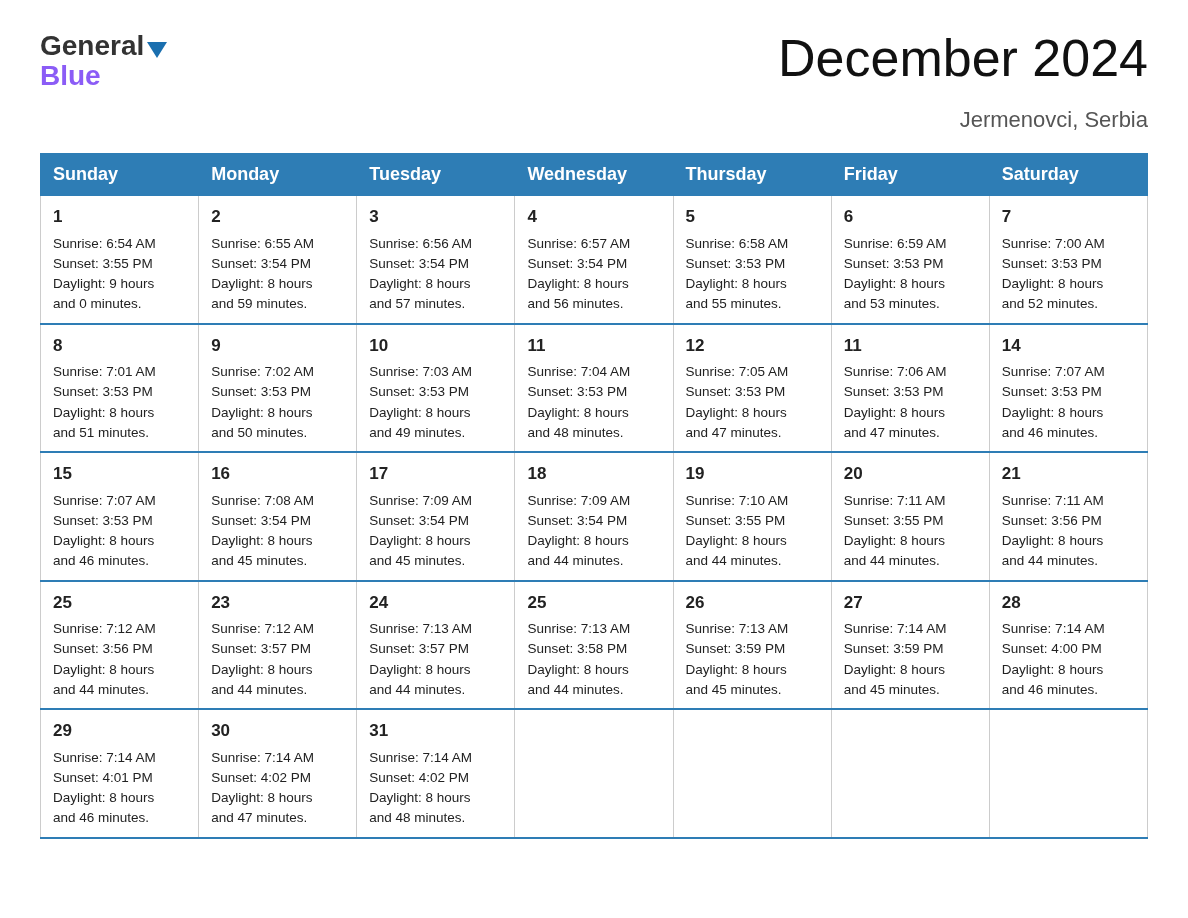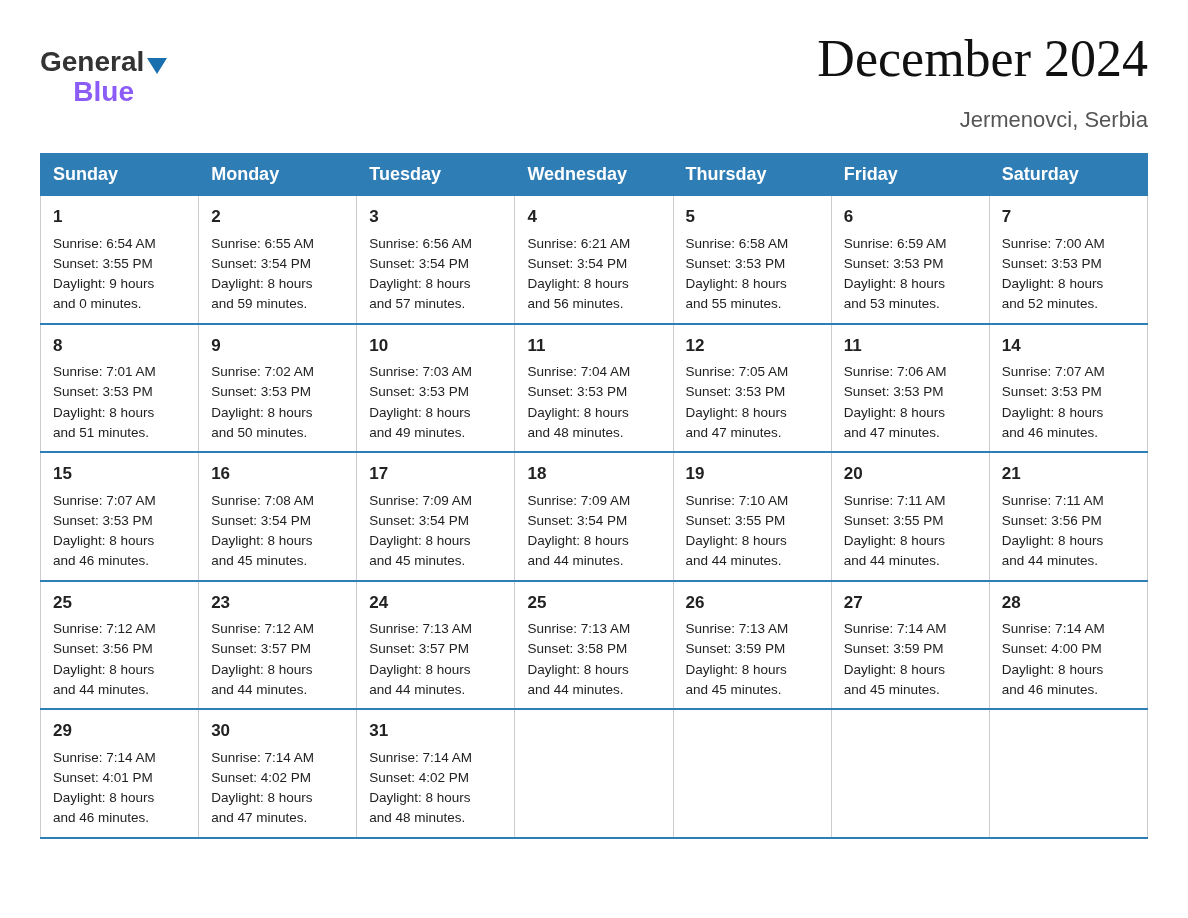--- a/index.html
+++ b/index.html
@@ -17,21 +17,20 @@
       margin-bottom: 20px;
     }
     .title-block {
       text-align: right;
     }
     .title-block h1 {
       font-size: 52px;
       font-weight: normal;
       color: #111;
       line-height: 1.1;
-      font-family: Liberation Serif, serif;
     }
     .title-block .subtitle {
       font-size: 22px;
       color: #555;
       margin-top: 20px;
     }
     table {
       width: 100%;
       border-collapse: collapse;
       table-layout: fixed;
@@ -65,22 +64,21 @@
     }
     tbody tr td.empty {
       background: #fff;
     }
     tbody tr {
       border-bottom: 2px solid #2e7db5;
     }
     .logo-wrapper {
       display: flex;
       flex-direction: column;
-      align-items: center;
-      margin-top: 16px;
+      align-items: flex-start;
     }
     .logo-line1 {
       display: flex;
       align-items: center;
     }
     .logo-arrow {
       display: inline-block;
       width: 0;
       height: 0;
       border-left: 10px solid transparent;
@@ -134,21 +132,21 @@
         <span>Daylight: 8 hours<br>and 59 minutes.</span>
       </td>
         <td>
         <span class="day-num">3</span>
         <span>Sunrise: 6:56 AM</span><br>
         <span>Sunset: 3:54 PM</span><br>
         <span>Daylight: 8 hours<br>and 57 minutes.</span>
       </td>
         <td>
         <span class="day-num">4</span>
-        <span>Sunrise: 6:21 AM</span><br>
+        <span>Sunrise: 6:57 AM</span><br>
         <span>Sunset: 3:54 PM</span><br>
         <span>Daylight: 8 hours<br>and 56 minutes.</span>
       </td>
         <td>
         <span class="day-num">5</span>
         <span>Sunrise: 6:58 AM</span><br>
         <span>Sunset: 3:53 PM</span><br>
         <span>Daylight: 8 hours<br>and 55 minutes.</span>
       </td>
         <td>

